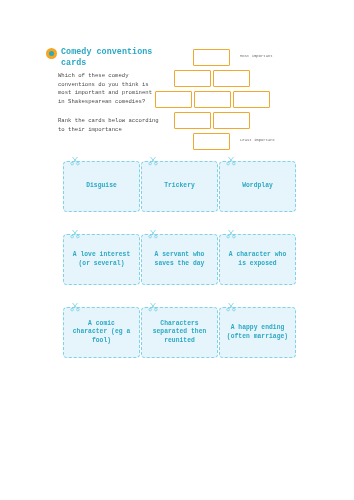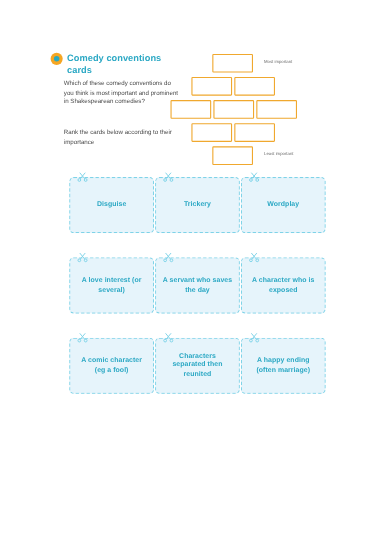--- a/index.html
+++ b/index.html
@@ -15,20 +15,21 @@
     position: relative;
   }
 
   #page {
     position: absolute;
     left: 0;
     top: 0;
     width: 300px;
     height: 500px;
     background: #ffffff;
+    font-family: Liberation Mono, monospace;
   }
 
   
   #header-block {
     position: absolute;
     left: 46px;
     top: 47px;
     width: 120px;
   }
   #title-row {

